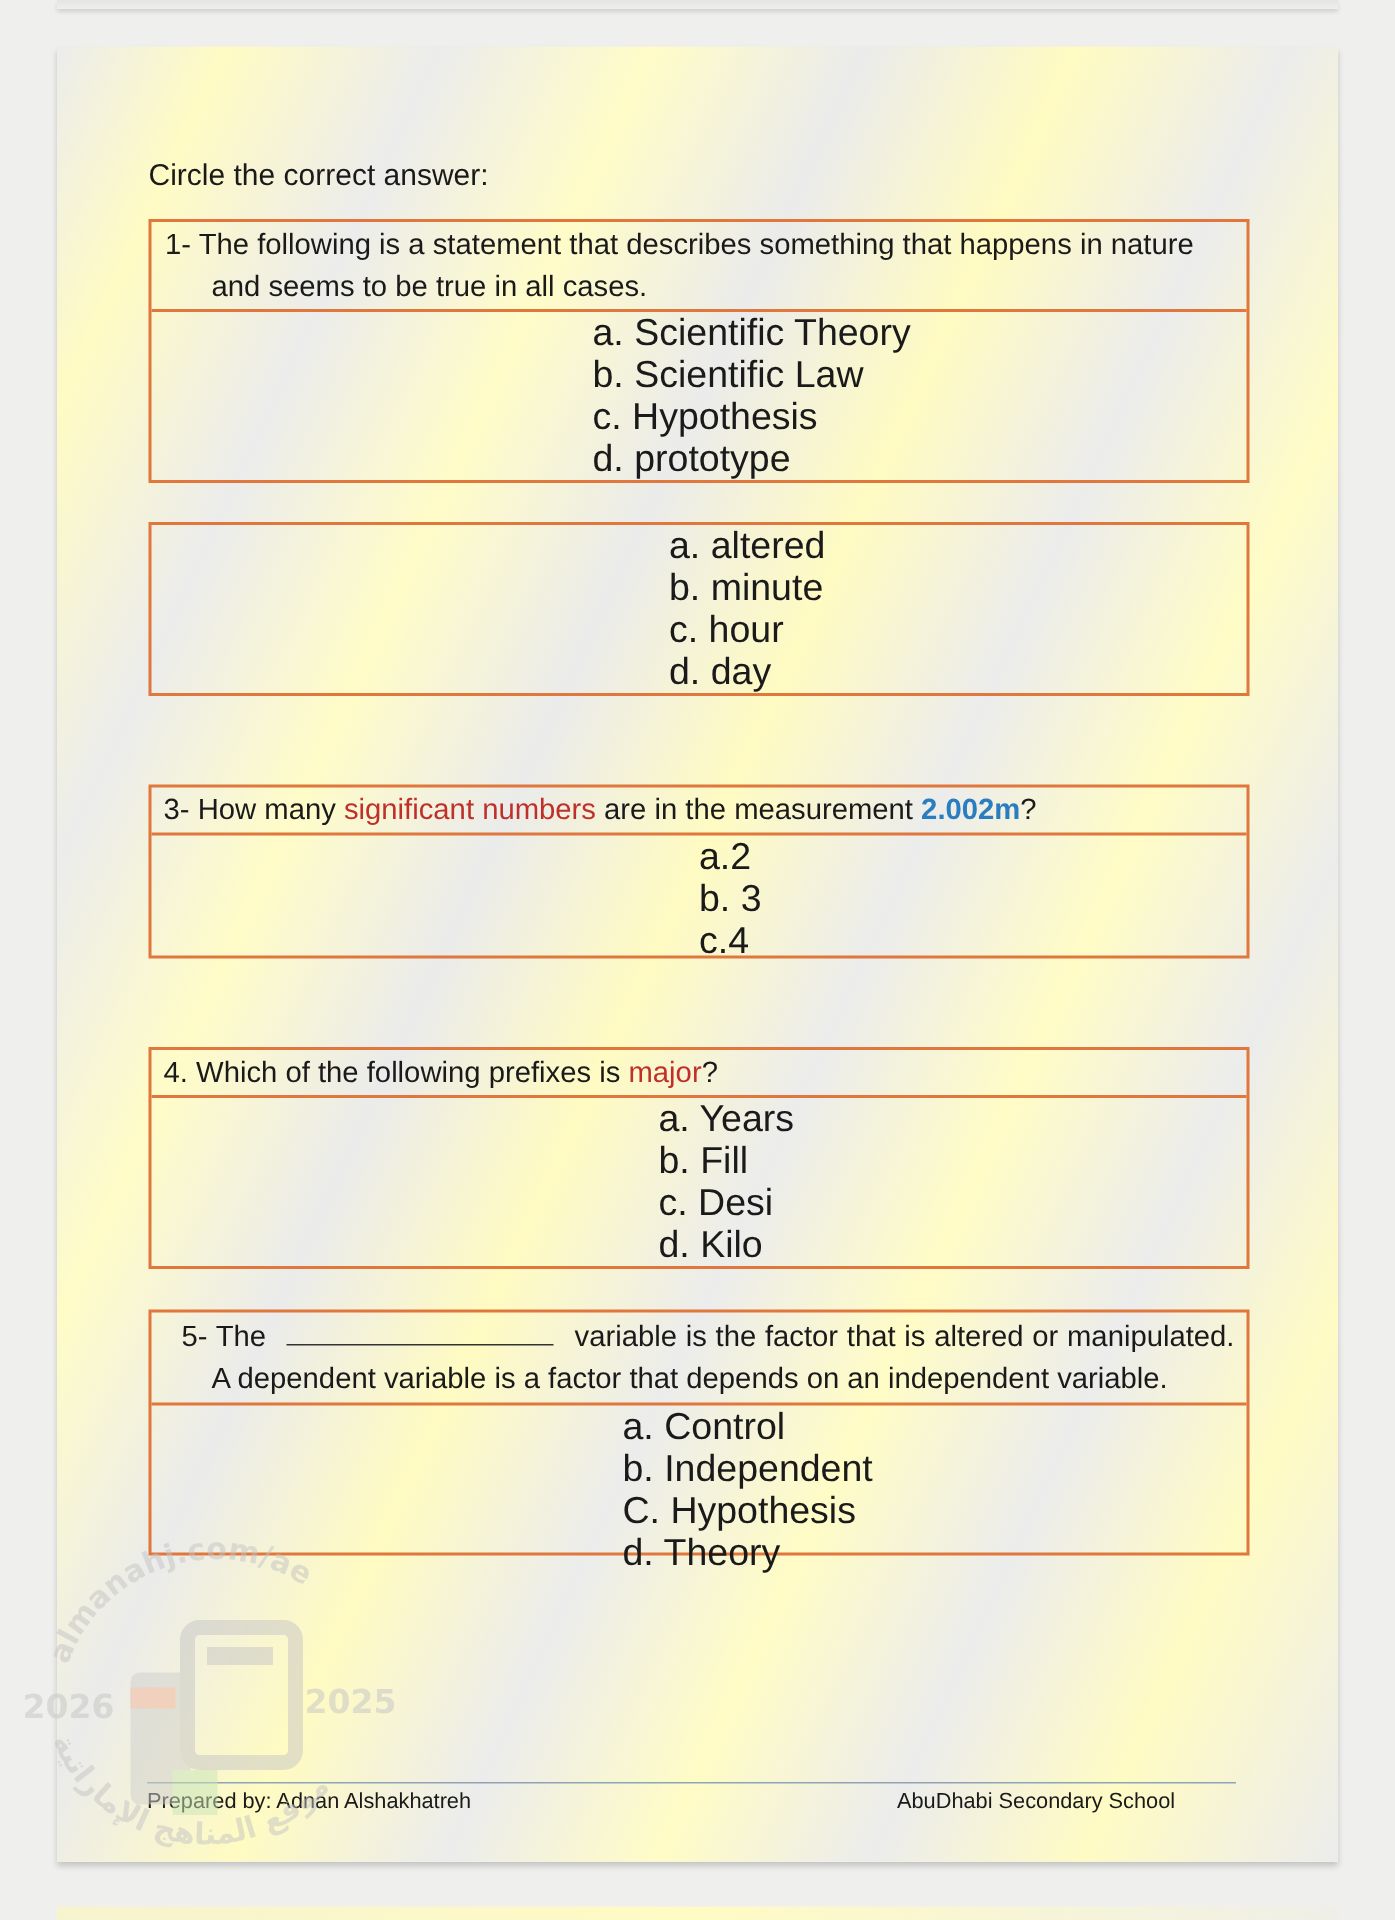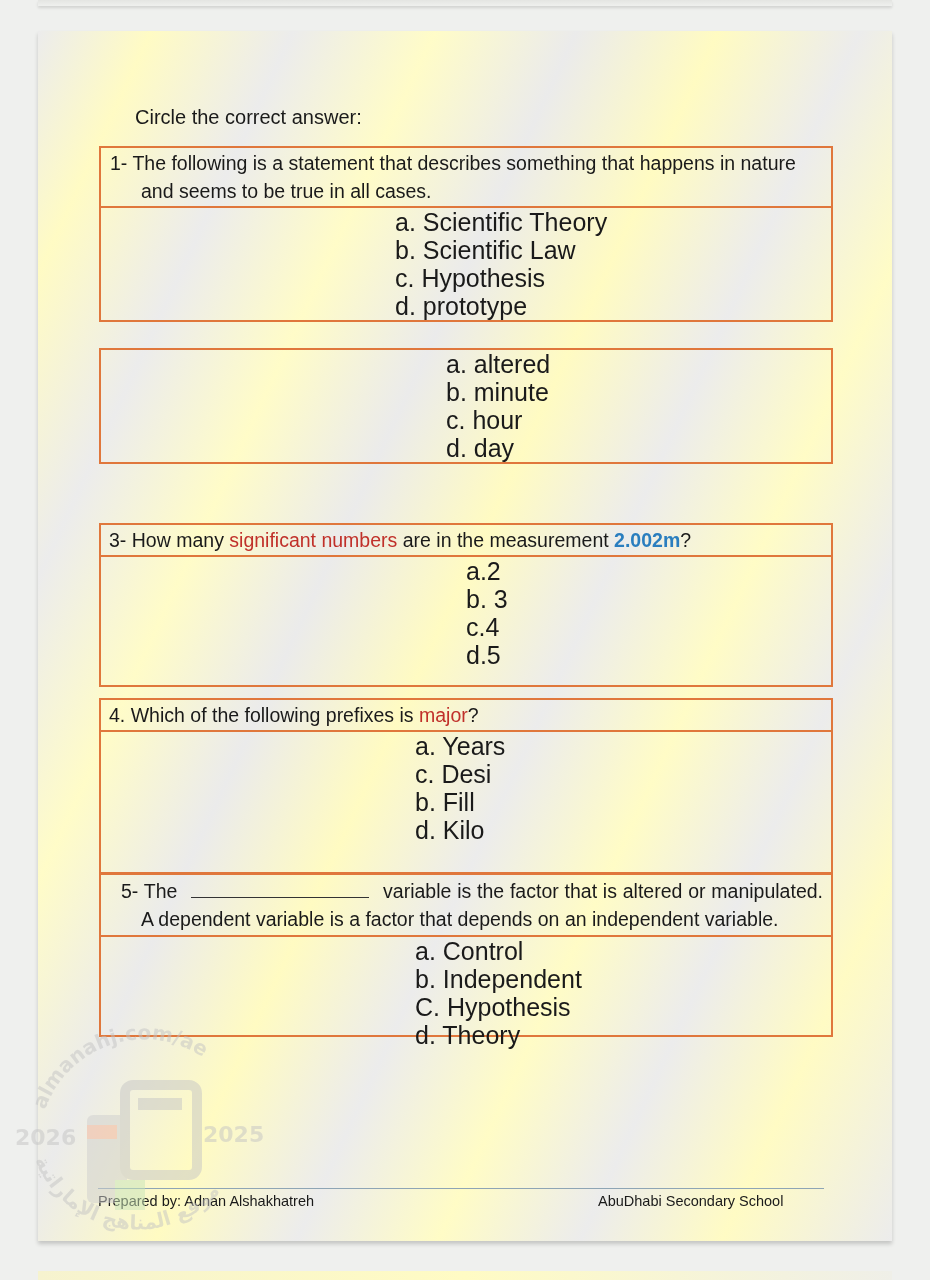--- a/index.html
+++ b/index.html
@@ -22,21 +22,21 @@
           #ececec 0%, #fffbc4 8%, #ececec 18%, #fffcc8 28%, #ebebeb 38%,
           #fffbc2 48%, #ececec 58%, #fffcc6 68%, #ececec 78%, #fffbc4 88%, #ececec 100%);
       box-shadow: 0 3px 4px rgba(0,0,0,0.18);
     }
     .next-page-edge {
       position: absolute; left: 38px; top: 1271px; width: 854px; height: 9px;
       background: linear-gradient(90deg, #f6f3cf, #fffbc4, #efefe8);
     }
     .instruction {
       position: absolute; left: 61px; top: 75px;
-      font-size: 20px; color: #1a1a1a; margin-left: 36px;
+      font-size: 20px; color: #1a1a1a;
     }
     .q-box {
       position: absolute; left: 61px; width: 730px;
       border: 2px solid #e0773c;
       background: transparent;
     }
     .q-head {
       border-bottom: 2px solid #e0773c;
       font-size: 19.5px; line-height: 28px;
       padding: 1px 6px 1px 8px;
@@ -88,37 +88,36 @@
       <span class="opt">c. hour</span>
       <span class="opt">d. day</span>
     </div>
   </div>
 
   <div class="q-box" style="top:492px;">
     <div class="q-head">
       <span>3-</span>
       <span>How many </span><span class="red">significant numbers</span><span> are in the measurement </span><span class="blue">2.002m</span><span>?</span>
     </div>
-    <div class="q-opts" style="padding-left:365px; height:128px;">
+    <div class="q-opts" style="padding-left:365px; height:80px;">
       <span class="opt">a.2</span>
       <span class="opt">b. 3</span>
       <span class="opt">c.4</span>
-      <span class="opt">d.5</span>
     </div>
   </div>
 
   <div class="q-box" style="top:667px;">
     <div class="q-head">
       <span>4.</span>
       <span>Which of the following prefixes is </span><span class="red">major</span><span>?</span>
     </div>
-    <div class="q-opts" style="padding-left:314px; height:140px;">
+    <div class="q-opts" style="padding-left:314px; height:112px;margin-left:24px;">
       <span class="opt">a. Years</span>
+      <span class="opt">b. Fill</span>
       <span class="opt">c. Desi</span>
-      <span class="opt">b. Fill</span>
       <span class="opt">d. Kilo</span>
     </div>
   </div>
 
   <div class="q-box" style="top:842px;">
     <div class="q-head justify">
       <span>5-</span>
       <span>The</span>
       <span class="blank"></span>
       <span>variable is the factor that is altered or manipulated. A dependent variable is a factor that depends on an independent variable.</span>

